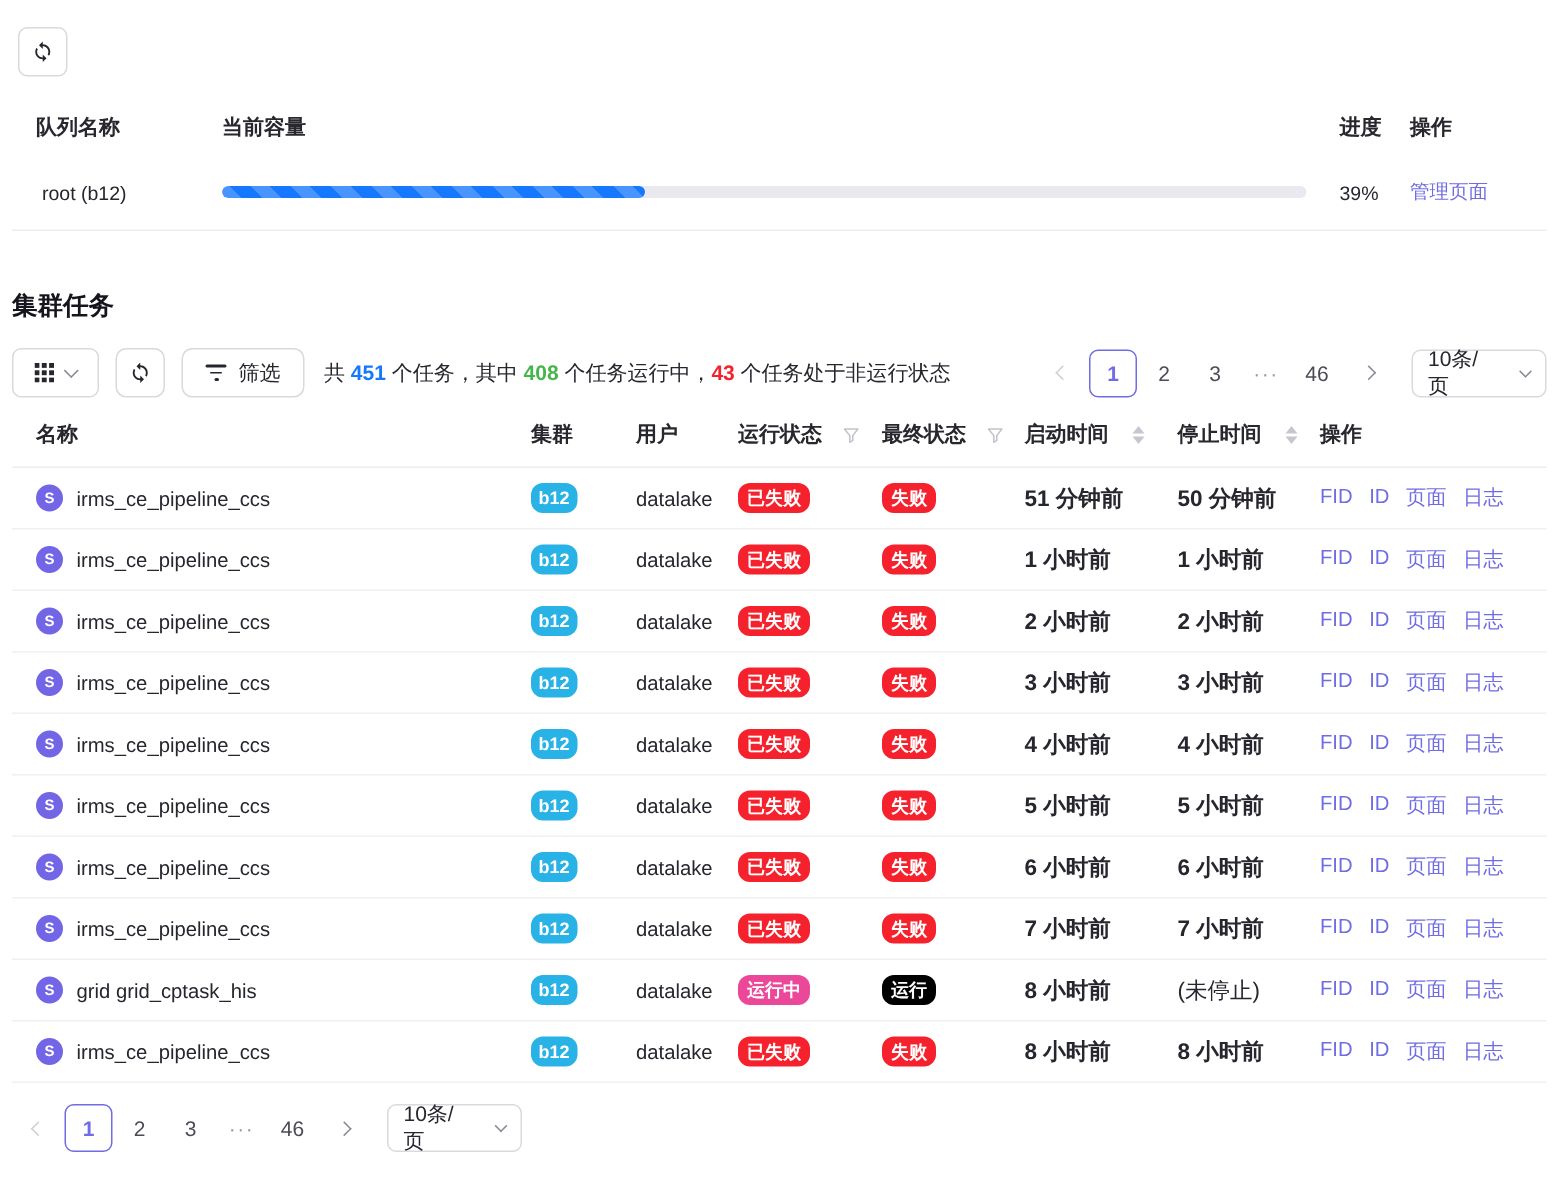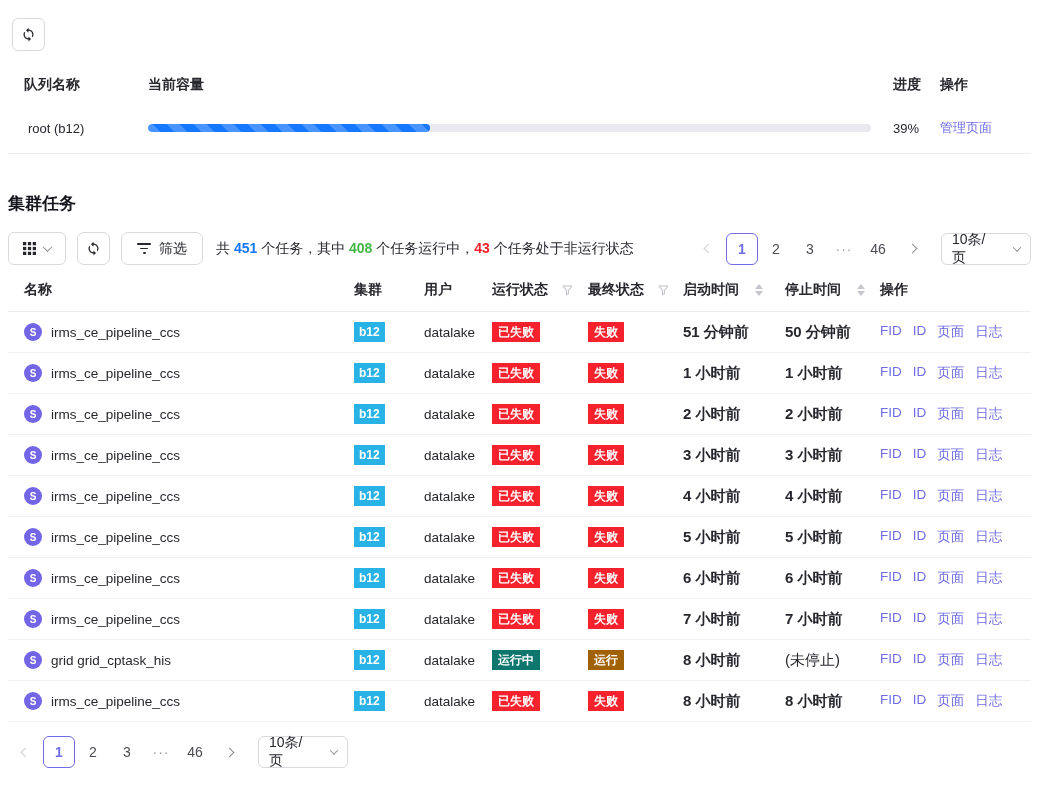--- a/index.html
+++ b/index.html
@@ -68,26 +68,26 @@
   .funnel-icon { margin-left:13px; cursor:pointer; }
   .sorter { display:inline-flex; flex-direction:column; gap:2px; margin-left:16px; cursor:pointer; }
   .caret { width:0; height:0; border-left:4px solid transparent; border-right:4px solid transparent; }
   .caret.up { border-bottom:5px solid #c6c6cf; }
   .caret.down { border-top:5px solid #c6c6cf; }
 
   .t-row { height:41px; border-bottom:1px solid #f0f0f4; padding:0 16px; font-size:13.5px; }
   .name-cell { display:flex; align-items:center; gap:9px; }
   .avatar { width:18px; height:18px; border-radius:50%; background:#7265e6; color:#fff;
     font-size:10px; font-weight:700; display:inline-flex; align-items:center; justify-content:center; flex:none; }
-  .badge { display:inline-block; padding:2.5px 6px; border-radius:0; color:#fff;
+  .badge { display:inline-block; padding:2.5px 6px; border-radius:8px; color:#fff;
     font-size:12px; font-weight:700; line-height:1.25; }
   .badge-cluster { background:#29b2e5; padding:2.5px 5px; }
   .badge-failed { background:#f5222d; }
-  .badge-running { background:#0f766e; }
-  .badge-run { background:#a16207; }
+  .badge-running { background:#ec4899; }
+  .badge-run { background:#000000; }
   .time-cell { font-weight:700; font-size:15px; }
   .time-cell.muted { font-weight:400; }
   .actions-cell { display:flex; gap:11px; }
   .action-link { color:#6f6ce4; cursor:pointer; }
 
   .bottom-pg { margin-top:14px; }
 </style>
 </head>
 <body>
 

